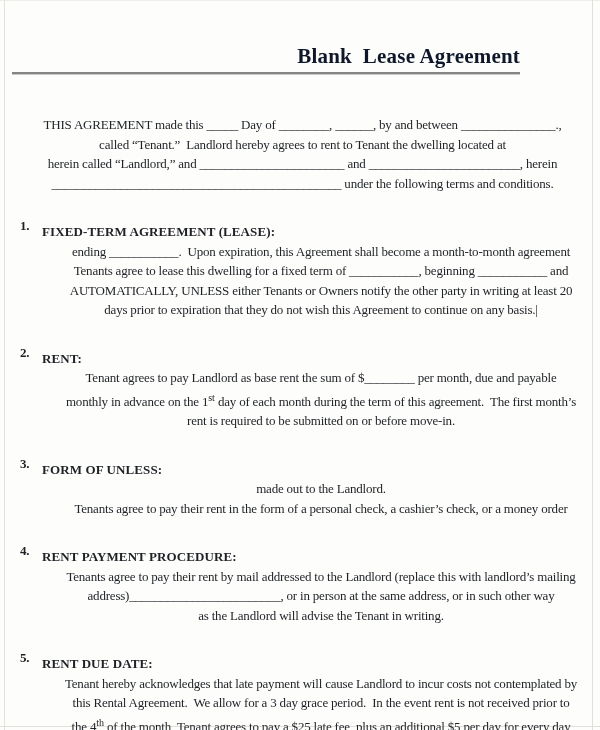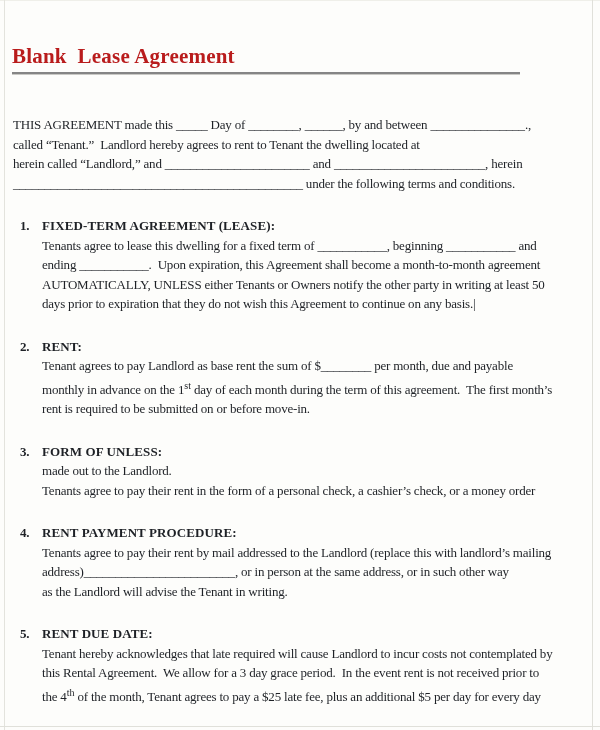--- a/index.html
+++ b/index.html
@@ -23,27 +23,27 @@
   .edge-top    { position: absolute; left: 0; top: 0; width: 600px; height: 1px; background: #efefe9; }
 
   .sheet {
     position: relative;
     padding-top: 42px;
   }
 
   .doc-title {
     width: 508px;
     margin-left: 12px;
-    text-align: left;
+    text-align: right;
     font-size: 21px;
     line-height: 28px;
     font-weight: bold;
     letter-spacing: 0.2px;
     white-space: pre;
-    color: #b91c1c;
+    color: #0f172a;
   }
   .title-rule {
     margin-left: 12px;
     width: 508px;
     height: 2px;
     background: #858585;
     border-bottom: 1px solid #c9c9c5;
     margin-top: 2px;
   }
 
@@ -51,40 +51,42 @@
     font-size: 13px;
     line-height: 19.5px;
     letter-spacing: -0.2px;
   }
 
   .intro {
     margin: 40px 8px 0 13px;
   }
   .line {
     white-space: pre;
+    text-align: center;
   }
 
   .section {
     display: flex;
     margin-top: 23px;
     padding-left: 20px;
   }
   .section .num {
     width: 22px;
     flex: 0 0 22px;
     font-weight: bold;
   }
   .section .content {
     flex: 1 1 auto;
     min-width: 0;
   }
   .section .heading {
     font-weight: bold;
     white-space: pre;
     letter-spacing: 0.1px;
+    margin-top: 6px;
   }
   sup.ord {
     font-size: 10px;
     letter-spacing: 0;
   }
   .caret {
     font-weight: normal;
   }
 </style>
 </head>
@@ -105,23 +107,23 @@
       <div class="line">THIS AGREEMENT made this _____ Day of ________, ______, by and between _______________.,</div>
       <div class="line">called “Tenant.”  Landlord hereby agrees to rent to Tenant the dwelling located at</div>
       <div class="line">herein called “Landlord,” and _______________________ and ________________________, herein</div>
       <div class="line">______________________________________________ under the following terms and conditions.</div>
     </div>
 
     <div class="section body-text">
       <div class="num">1.</div>
       <div class="content">
         <div class="heading">FIXED-TERM AGREEMENT (LEASE):</div>
+        <div class="line">ending ___________.  Upon expiration, this Agreement shall become a month-to-month agreement</div>
         <div class="line">Tenants agree to lease this dwelling for a fixed term of ___________, beginning ___________ and</div>
-        <div class="line">ending ___________.  Upon expiration, this Agreement shall become a month-to-month agreement</div>
-        <div class="line">AUTOMATICALLY, UNLESS either Tenants or Owners notify the other party in writing at least 50</div>
+        <div class="line">AUTOMATICALLY, UNLESS either Tenants or Owners notify the other party in writing at least 20</div>
         <div class="line"><span>days prior to expiration that they do not wish this Agreement to continue on any basis.</span><span class="caret">|</span></div>
       </div>
     </div>
 
     <div class="section body-text">
       <div class="num">2.</div>
       <div class="content">
         <div class="heading">RENT:</div>
         <div class="line">Tenant agrees to pay Landlord as base rent the sum of $________ per month, due and payable</div>
         <div class="line"><span>monthly in advance on the 1</span><sup class="ord">st</sup><span> day of each month during the term of this agreement.  The first month’s</span></div>
@@ -145,20 +147,20 @@
         <div class="line">Tenants agree to pay their rent by mail addressed to the Landlord (replace this with landlord’s mailing</div>
         <div class="line">address)________________________, or in person at the same address, or in such other way</div>
         <div class="line">as the Landlord will advise the Tenant in writing.</div>
       </div>
     </div>
 
     <div class="section body-text">
       <div class="num">5.</div>
       <div class="content">
         <div class="heading">RENT DUE DATE:</div>
-        <div class="line">Tenant hereby acknowledges that late required will cause Landlord to incur costs not contemplated by</div>
+        <div class="line">Tenant hereby acknowledges that late payment will cause Landlord to incur costs not contemplated by</div>
         <div class="line">this Rental Agreement.  We allow for a 3 day grace period.  In the event rent is not received prior to</div>
         <div class="line"><span>the 4</span><sup class="ord">th</sup><span> of the month, Tenant agrees to pay a $25 late fee, plus an additional $5 per day for every day</span></div>
       </div>
     </div>
 
   </div>
 </div>
 
 </body></html>

